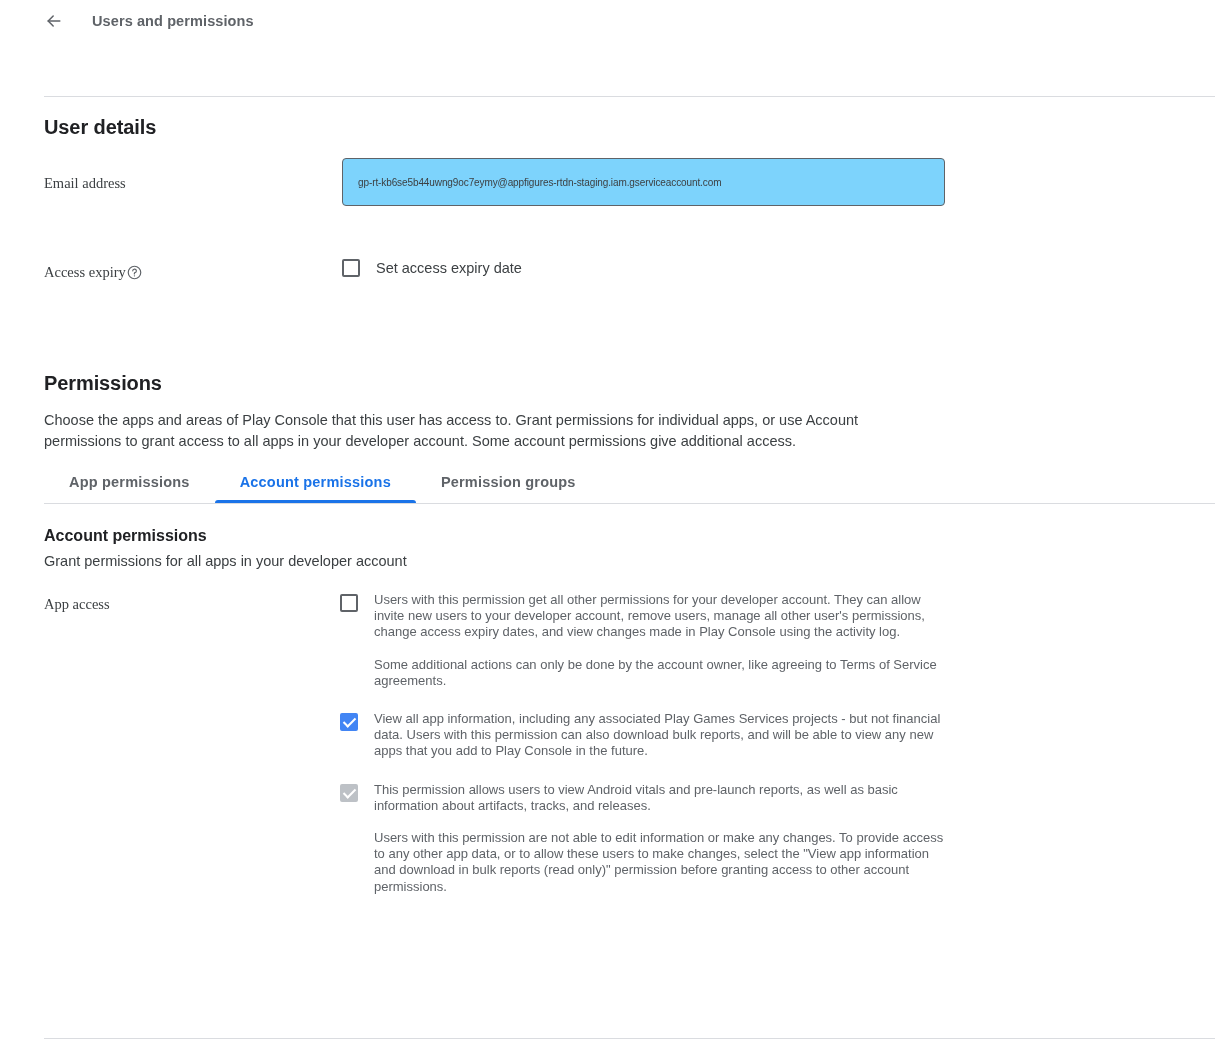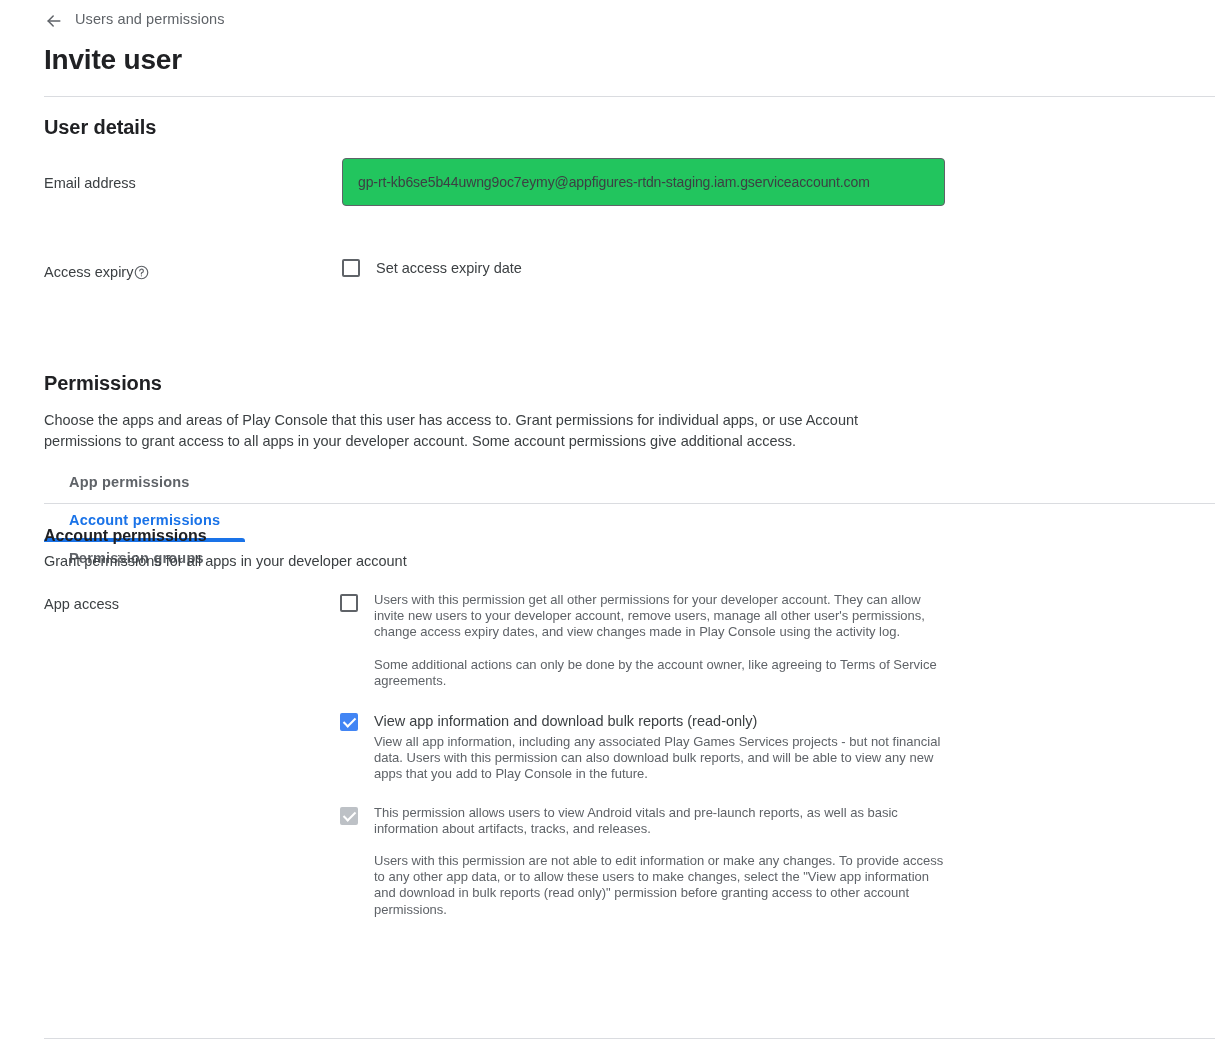--- a/index.html
+++ b/index.html
@@ -13,22 +13,23 @@
     color: #202124;
     overflow: hidden;
   }
 
   .page { position: relative; width: 1215px; height: 1049px; }
 
   
   .breadcrumb {
     position: absolute;
     left: 44px; top: 11px;
-    display: flex; align-items: flex-start; gap: 11px;
-    cursor: pointer;
+    display: flex; align-items: center; gap: 28px;
+    cursor: pointer;
+    font-weight: bold;
   }
   .back-arrow { width: 20px; height: 20px; display: block; color: #5f6368; }
   .breadcrumb-label {
     font-size: 14.5px;
     color: #5f6368;
     letter-spacing: .1px;
   }
   .page-title {
     position: absolute;
     left: 44px; top: 41px;
@@ -87,20 +88,21 @@
     color: #3c4043;
   }
   #account-perms-desc { top: 553px; }
 
   
   .field-label {
     position: absolute;
     left: 44px;
     font-size: 14.5px;
     color: #3c4043;
+    font-family: Liberation Serif, serif;
   }
   #email-label  { top: 175px; }
   #expiry-label { top: 264px; display:flex; align-items:center; gap:1px; }
   #app-access-label { top: 596px; }
 
   .help-icon {
     width: 15px; height: 15px;
     display: inline-block;
     cursor: pointer;
     color: #5f6368;
@@ -111,23 +113,23 @@
     position: absolute;
     left: 342px; top: 158px;
     width: 603px; height: 48px;
   }
   .email-input {
     width: 100%; height: 100%;
     border: 1px solid #5f6368;
     border-radius: 4px;
     padding: 0 15px;
     font-family: "Liberation Sans", sans-serif;
-    font-size: 14px;
-    color: #3c4043;
-    background: #22c55e;
+    font-size: 10px;
+    color: #3c4043;
+    background: #7dd3fc;
     outline: none;
     letter-spacing: -.1px;
   }
 
   
   .cb {
     width: 18px; height: 18px;
     border: 2px solid #5f6368;
     border-radius: 2px;
     background: #fff;
@@ -164,21 +166,20 @@
   .expiry-row .cb-label {
     font-size: 14.5px; color: #3c4043; text-align: center;
   }
 
   
   .tabs {
     position: absolute;
     left: 44px; top: 466px;
     display: flex;
     align-items: flex-start;
-    flex-direction: column;
   }
   .tab {
     position: relative;
     padding: 8px 25px 14px 25px;
     font-size: 14.5px;
     font-weight: 700;
     color: #5f6368;
     cursor: pointer;
     letter-spacing: .2px;
   }
@@ -227,21 +228,20 @@
   <div class="breadcrumb">
     <span class="back-arrow">
       <svg viewBox="0 0 24 24" width="20" height="20" fill="none" stroke="currentColor" stroke-width="1.8" stroke-linecap="round" stroke-linejoin="round">
         <line x1="19" y1="12" x2="5" y2="12"></line>
         <polyline points="11,18 5,12 11,6"></polyline>
       </svg>
     </span>
     <span class="breadcrumb-label">Users and permissions</span>
   </div>
 
-  <div class="page-title">Invite user</div>
 
   <div class="divider top"></div>
 
   <div class="section-title" id="user-details-title">User details</div>
 
   <div class="field-label" id="email-label">Email address</div>
 
   <div class="email-input-wrap">
     <input class="email-input" type="text" value="gp-rt-kb6se5b44uwng9oc7eymy@appfigures-rtdn-staging.iam.gserviceaccount.com" style="">
   </div>
@@ -288,21 +288,20 @@
       <span class="cb"></span>
       <div class="perm-body">
         <div class="perm-desc">Users with this permission get all other permissions for your developer account. They can allow invite new users to your developer account, remove users, manage all other user's permissions, change access expiry dates, and view changes made in Play Console using the activity log.</div>
         <div class="perm-desc">Some additional actions can only be done by the account owner, like agreeing to Terms of Service agreements.</div>
       </div>
     </div>
 
     <div class="perm-item">
       <span class="cb checked"></span>
       <div class="perm-body">
-        <div class="perm-title">View app information and download bulk reports (read-only)</div>
         <div class="perm-desc">View all app information, including any associated Play Games Services projects - but not financial data. Users with this permission can also download bulk reports, and will be able to view any new apps that you add to Play Console in the future.</div>
       </div>
     </div>
 
     <div class="perm-item">
       <span class="cb disabled-checked"></span>
       <div class="perm-body">
         <div class="perm-desc">This permission allows users to view Android vitals and pre-launch reports, as well as basic information about artifacts, tracks, and releases.</div>
         <div class="perm-desc">Users with this permission are not able to edit information or make any changes. To provide access to any other app data, or to allow these users to make changes, select the "View app information and download in bulk reports (read only)" permission before granting access to other account permissions.</div>
       </div>

